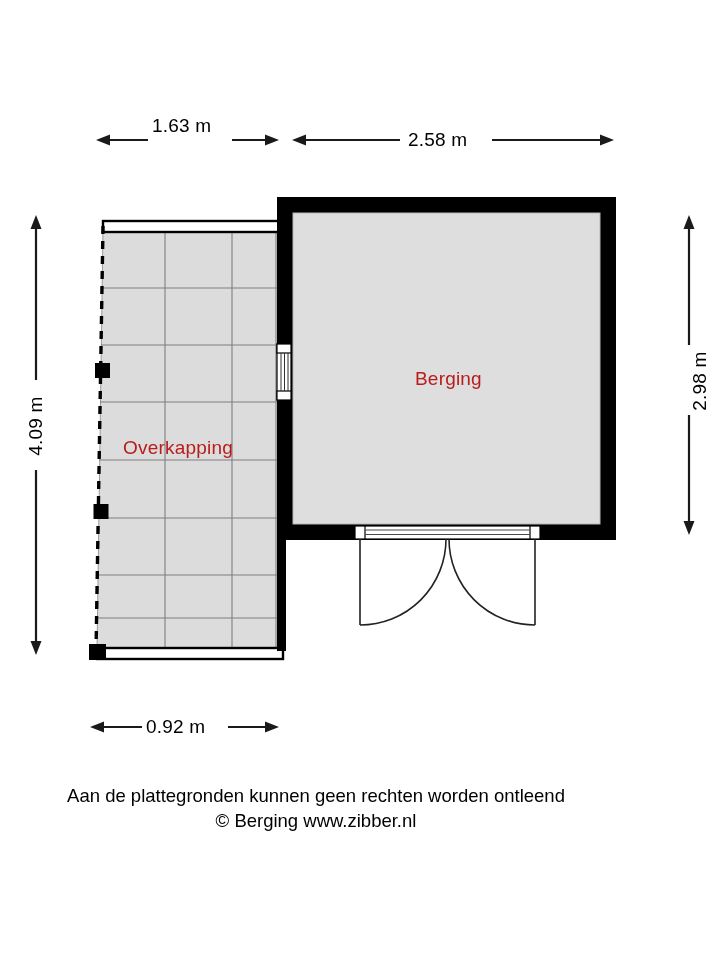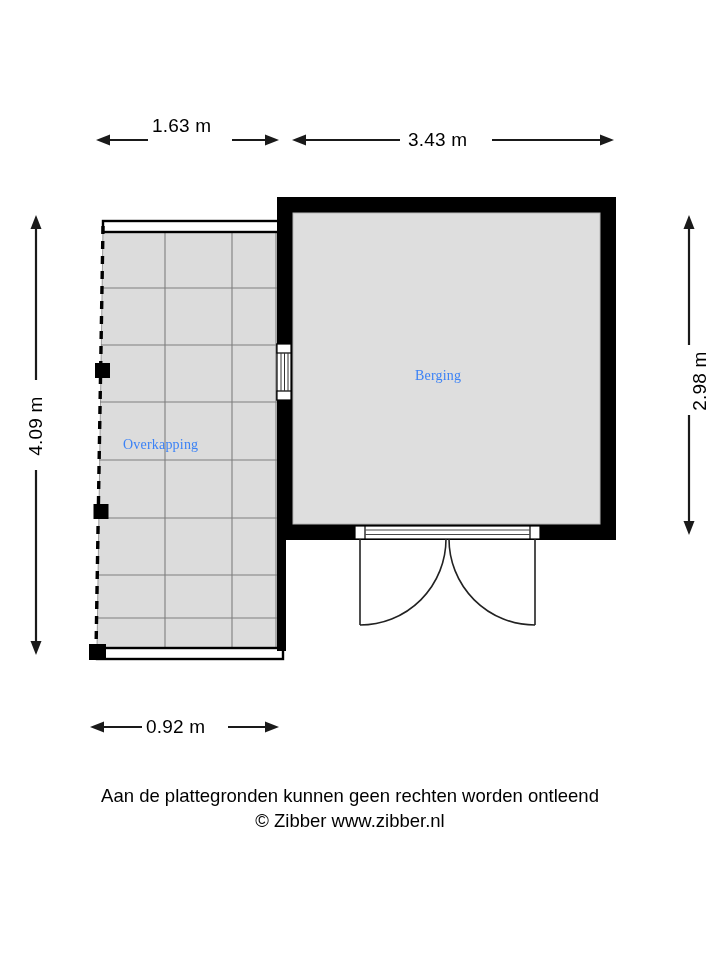--- a/index.html
+++ b/index.html
@@ -31,35 +31,34 @@
   .dim-label {
     position: absolute;
     font-size: 19px;
     font-family: "Liberation Sans", sans-serif;
     color: #000000;
     white-space: nowrap;
     letter-spacing: 0.2px;
   }
   .room-label {
     position: absolute;
-    font-size: 14px;
-    font-family: Liberation Serif, serif;
-    color: #3b82f6;
+    font-size: 19px;
+    font-family: Liberation Sans, sans-serif;
+    color: #b91c1c;
     white-space: nowrap;
     letter-spacing: 0.2px;
   }
   .footer-line {
     position: absolute;
     width: 632px;
     text-align: center;
     font-size: 18.5px;
     font-family: "Liberation Sans", sans-serif;
     color: #000000;
     white-space: nowrap;
-    padding-left: 34px;
   }
   .rot-left {
     transform: rotate(-90deg);
     transform-origin: 50% 50%;
   }
 </style>
 </head>
 <body>
 
 <div id="plan-root">
@@ -162,29 +161,29 @@
         <line x1="360" y1="539" x2="360" y2="625"></line>
         <path d="M360,625 A86,86 0 0,0 446,539"></path>
         <line x1="535" y1="539" x2="535" y2="625"></line>
         <path d="M535,625 A86,86 0 0,1 449,539"></path>
       </g>
     </g>
   </svg>
 
   <div class="dim-label" style="left:152px; top:115px;">1.63 m</div>
 
-  <div class="dim-label" style="left:408px; top:129px;">3.43 m</div>
+  <div class="dim-label" style="left:408px; top:129px;">2.58 m</div>
 
   <div class="dim-label rot-left" style="left:-6px; top:415px; width:84px; text-align:center;">4.09 m</div>
 
   <div class="dim-label rot-left" style="left:658px; top:370px; width:84px; text-align:center;">2.98 m</div>
 
   <div class="dim-label" style="left:146px; top:716px;">0.92 m</div>
 
   <div class="room-label" style="left:123px; top:437px;">Overkapping</div>
 
   <div class="room-label" style="left:415px; top:368px;">Berging</div>
 
   <div class="footer-line" style="left:0; top:785px;">Aan de plattegronden kunnen geen rechten worden ontleend</div>
 
-  <div class="footer-line" style="left:0; top:810px;">© Zibber www.zibber.nl</div>
+  <div class="footer-line" style="left:0; top:810px;">© Berging www.zibber.nl</div>
 
 </div>
 
 </body></html>

